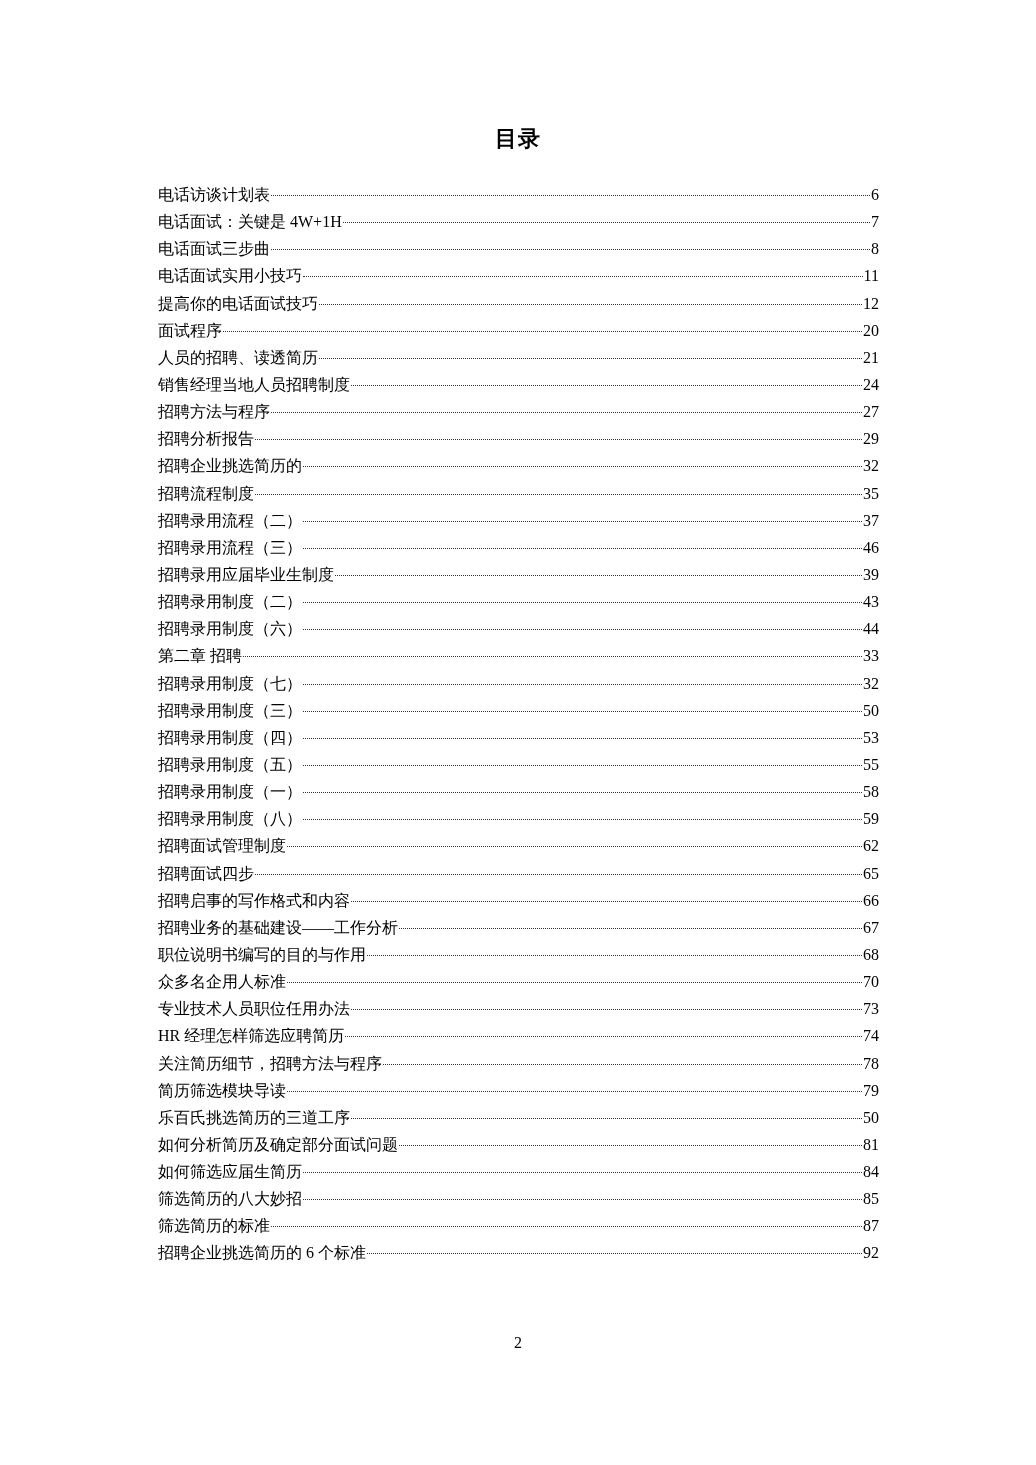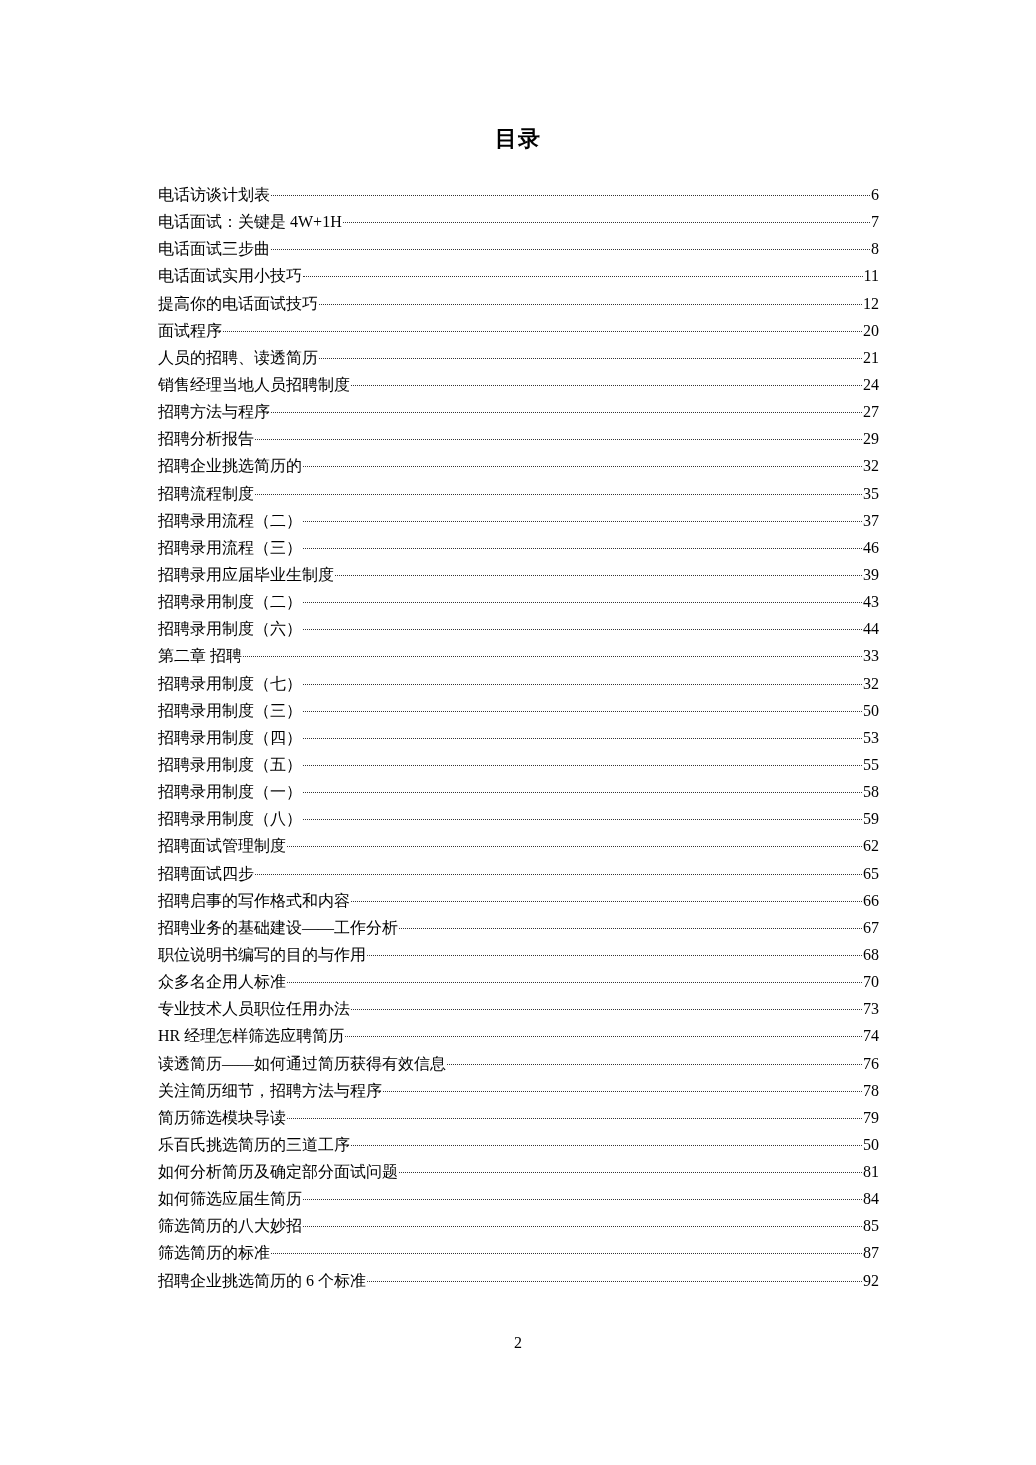--- a/index.html
+++ b/index.html
@@ -241,25 +241,20 @@
         <span class="toc-label">专业技术人员职位任用办法</span>
         <span class="toc-leader"></span>
         <span class="toc-page">73</span>
       </li>
       <li class="toc-entry">
         <span class="toc-label">HR 经理怎样筛选应聘简历</span>
         <span class="toc-leader"></span>
         <span class="toc-page">74</span>
       </li>
       <li class="toc-entry">
-        <span class="toc-label">读透简历——如何通过简历获得有效信息</span>
-        <span class="toc-leader"></span>
-        <span class="toc-page">76</span>
-      </li>
-      <li class="toc-entry">
         <span class="toc-label">关注简历细节，招聘方法与程序</span>
         <span class="toc-leader"></span>
         <span class="toc-page">78</span>
       </li>
       <li class="toc-entry">
         <span class="toc-label">简历筛选模块导读</span>
         <span class="toc-leader"></span>
         <span class="toc-page">79</span>
       </li>
       <li class="toc-entry">

